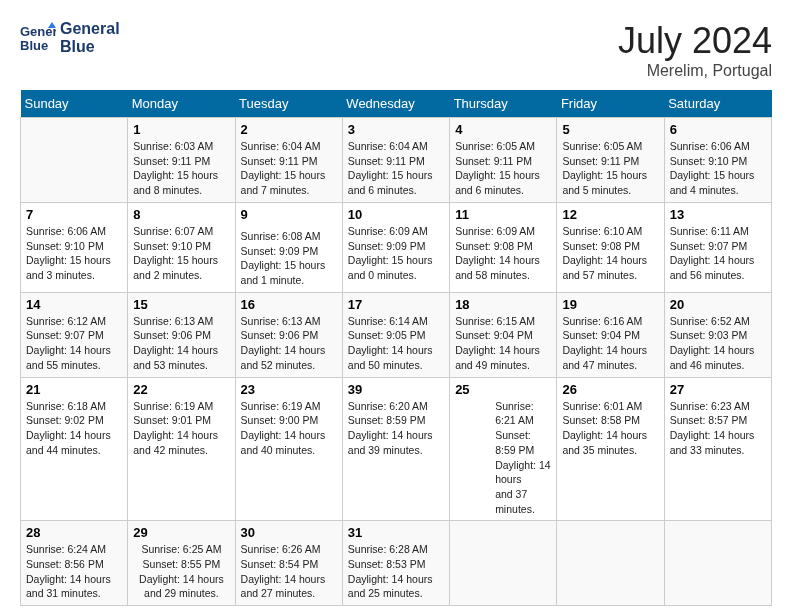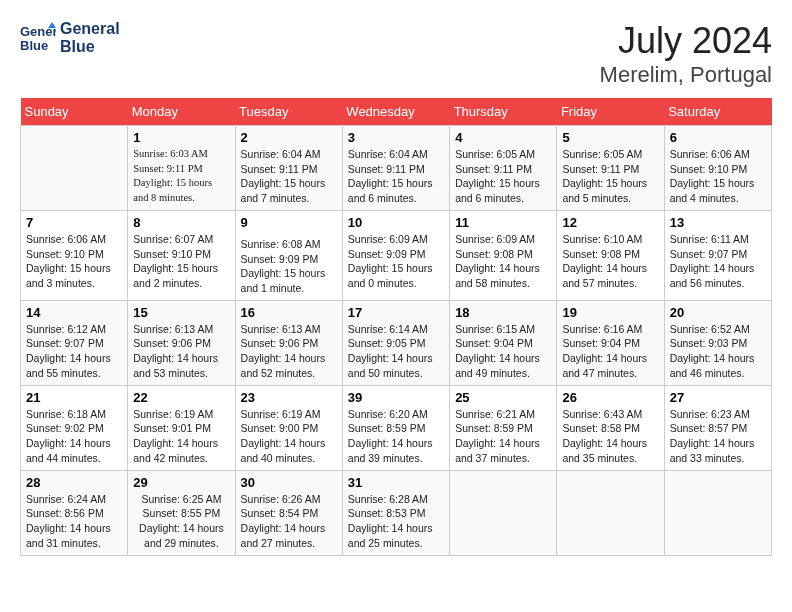--- a/index.html
+++ b/index.html
@@ -27,30 +27,30 @@
     }
     .title-block {
       text-align: right;
     }
     .month-year {
       font-size: 36px;
       color: #222;
       font-weight: normal;
     }
     .location {
-      font-size: 22px;
+      font-size: 16px;
       color: #444;
     }
     table {
       width: 100%;
       border-collapse: collapse;
       font-size: 11px;
     }
     thead tr th {
-      background-color: #ef4444;
+      background-color: #0369a1;
       color: #fff;
       padding: 6px 4px;
       text-align: left;
       font-size: 13px;
       font-weight: normal;
     }
     tbody tr td {
       border: 1px solid #ccc;
       vertical-align: top;
       padding: 4px 5px;
@@ -109,21 +109,21 @@
         <th>Thursday</th>
         <th>Friday</th>
         <th>Saturday</th>
       </tr>
   </thead>
   <tbody id="calendar-body">
   <tr>
         <td class="empty-cell"></td>
         <td>
           <span class="day-number">1</span>
-          <div class="cell-info" style="white-space: pre-line; font-family: Liberation Serif, serif;">Sunrise: 6:03 AM
+          <div class="cell-info" style="white-space: pre-line;">Sunrise: 6:03 AM
 Sunset: 9:11 PM
 Daylight: 15 hours
 and 8 minutes.</div>
         </td>
         <td>
           <span class="day-number">2</span>
           <div class="cell-info" style="white-space: pre-line;">Sunrise: 6:04 AM
 Sunset: 9:11 PM
 Daylight: 15 hours
 and 7 minutes.</div>
@@ -283,28 +283,28 @@
         </td>
         <td>
           <span class="day-number">39</span>
           <div class="cell-info" style="white-space: pre-line;">Sunrise: 6:20 AM
 Sunset: 8:59 PM
 Daylight: 14 hours
 and 39 minutes.</div>
         </td>
         <td>
           <span class="day-number">25</span>
-          <div class="cell-info" style="white-space: pre-line;">Sunrise: 6:21 AM
+          <div class="cell-info" style="white-space: pre-line; margin-left: 40px;">Sunrise: 6:21 AM
 Sunset: 8:59 PM
 Daylight: 14 hours
 and 37 minutes.</div>
         </td>
         <td>
           <span class="day-number">26</span>
-          <div class="cell-info" style="white-space: pre-line;">Sunrise: 6:43 AM
+          <div class="cell-info" style="white-space: pre-line;">Sunrise: 6:01 AM
 Sunset: 8:58 PM
 Daylight: 14 hours
 and 35 minutes.</div>
         </td>
         <td>
           <span class="day-number">27</span>
           <div class="cell-info" style="white-space: pre-line;">Sunrise: 6:23 AM
 Sunset: 8:57 PM
 Daylight: 14 hours
 and 33 minutes.</div>

